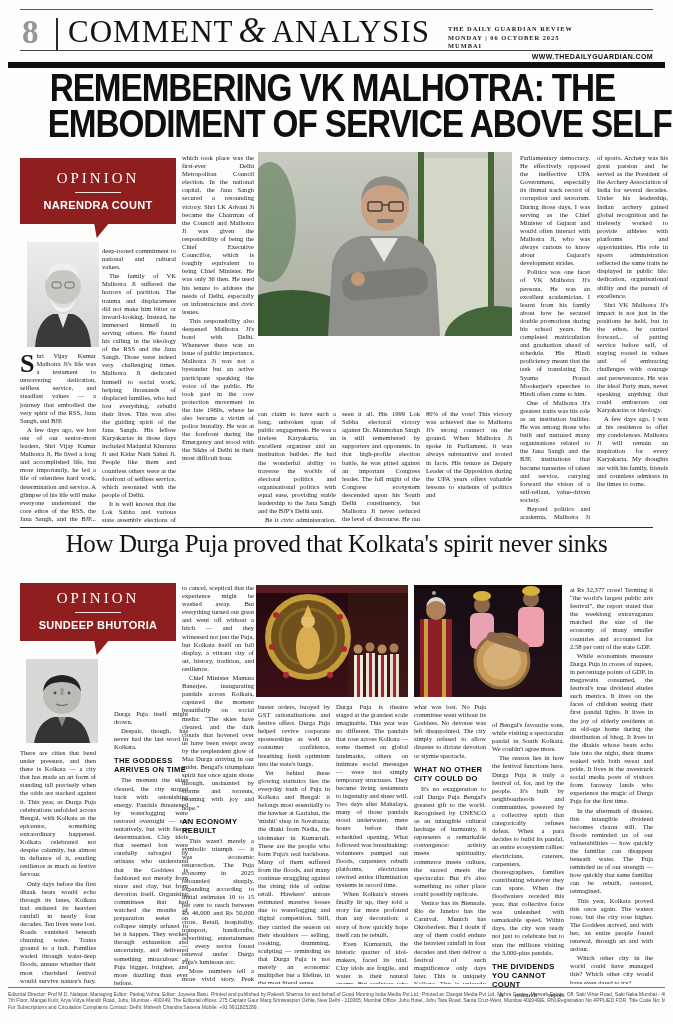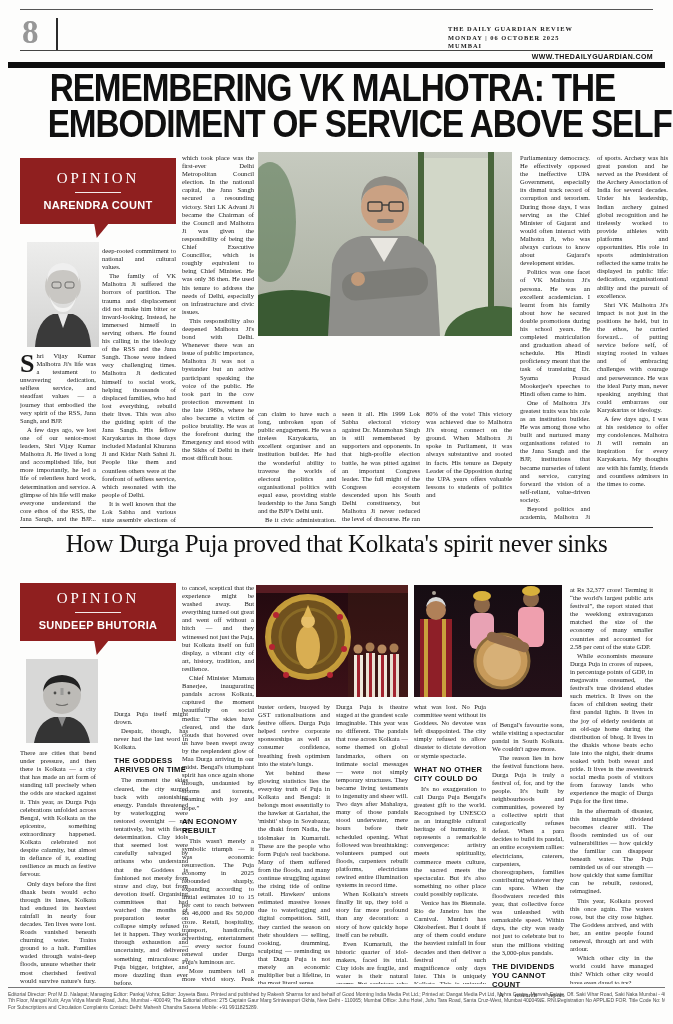--- a/index.html
+++ b/index.html
@@ -51,20 +51,21 @@
   #footer div{white-space:nowrap;overflow:hidden;}
 </style>
 </head>
 <body>
 
 <div class="page">
 
   <div id="rule-top" class="rule"></div>
   <div id="pagenum">8</div>
   <div id="pagenum-rule" class="rule"></div>
+  <div id="sectitle"><span>COMMENT</span><span class="amp">&amp;</span><span>ANALYSIS</span></div>
   <div id="masthead">
     <div>THE DAILY GUARDIAN REVIEW</div>
     <div>MONDAY | 06 OCTOBER 2025</div>
     <div>MUMBAI</div>
   </div>
   <div id="rule-mid" class="rule"></div>
   <div id="website">WWW.THEDAILYGUARDIAN.COM</div>
   <div id="hdr-bar" class="rule"></div>
 
   <div id="a1-headline">

